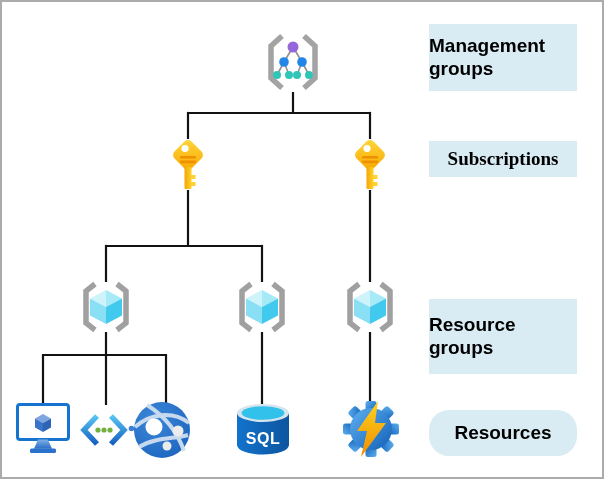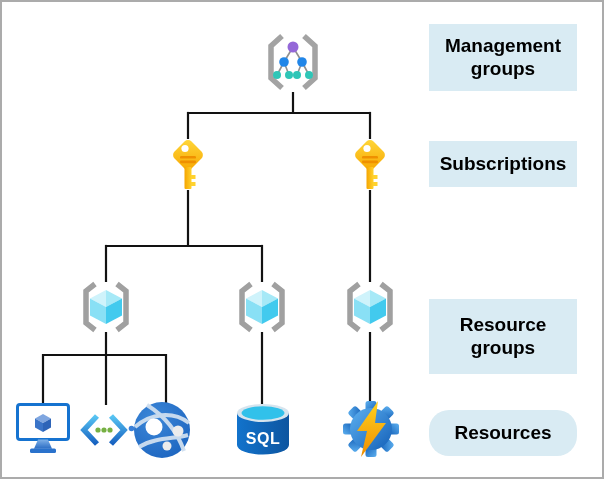--- a/index.html
+++ b/index.html
@@ -1,25 +1,25 @@
 <!DOCTYPE html>
 <html><head>
 <meta charset="utf-8">
 <style>
   html,body{margin:0;padding:0;background:#fff;font-family:"Liberation Sans",sans-serif;}
   .canvas{position:relative;width:604px;height:479px;background:#ffffff;overflow:hidden;}
   .frame{position:absolute;inset:0;border:2px solid #ababab;pointer-events:none;}
   svg.diagram{position:absolute;left:0;top:0;}
   .level-label{
     position:absolute;left:429px;width:148px;background:#d9ebf3;
-    display:flex;align-items:center;justify-content:center;text-align:center;
+    display:flex;align-items:center;justify-content:center;
     font-weight:bold;font-size:19px;line-height:1.18;color:#000;
   }
   .ll-mg{top:24px;height:67px;}
-  .ll-sub{top:141px;height:46px;}
+  .ll-sub{top:141px;height:36px;font-family:Liberation Serif, serif;}
   .ll-rg{top:278px;height:75px;margin-top:21px;}
   .ll-res{top:410px;height:46px;border-radius:20px;}
   .sql-text{font-family:"Liberation Sans",sans-serif;font-weight:bold;font-size:16px;fill:#ffffff;letter-spacing:0.5px;}
 </style>
 </head>
 <body>
 
 <div class="canvas">
 
   <svg class="diagram" width="604" height="479" viewBox="0 0 604 479">

